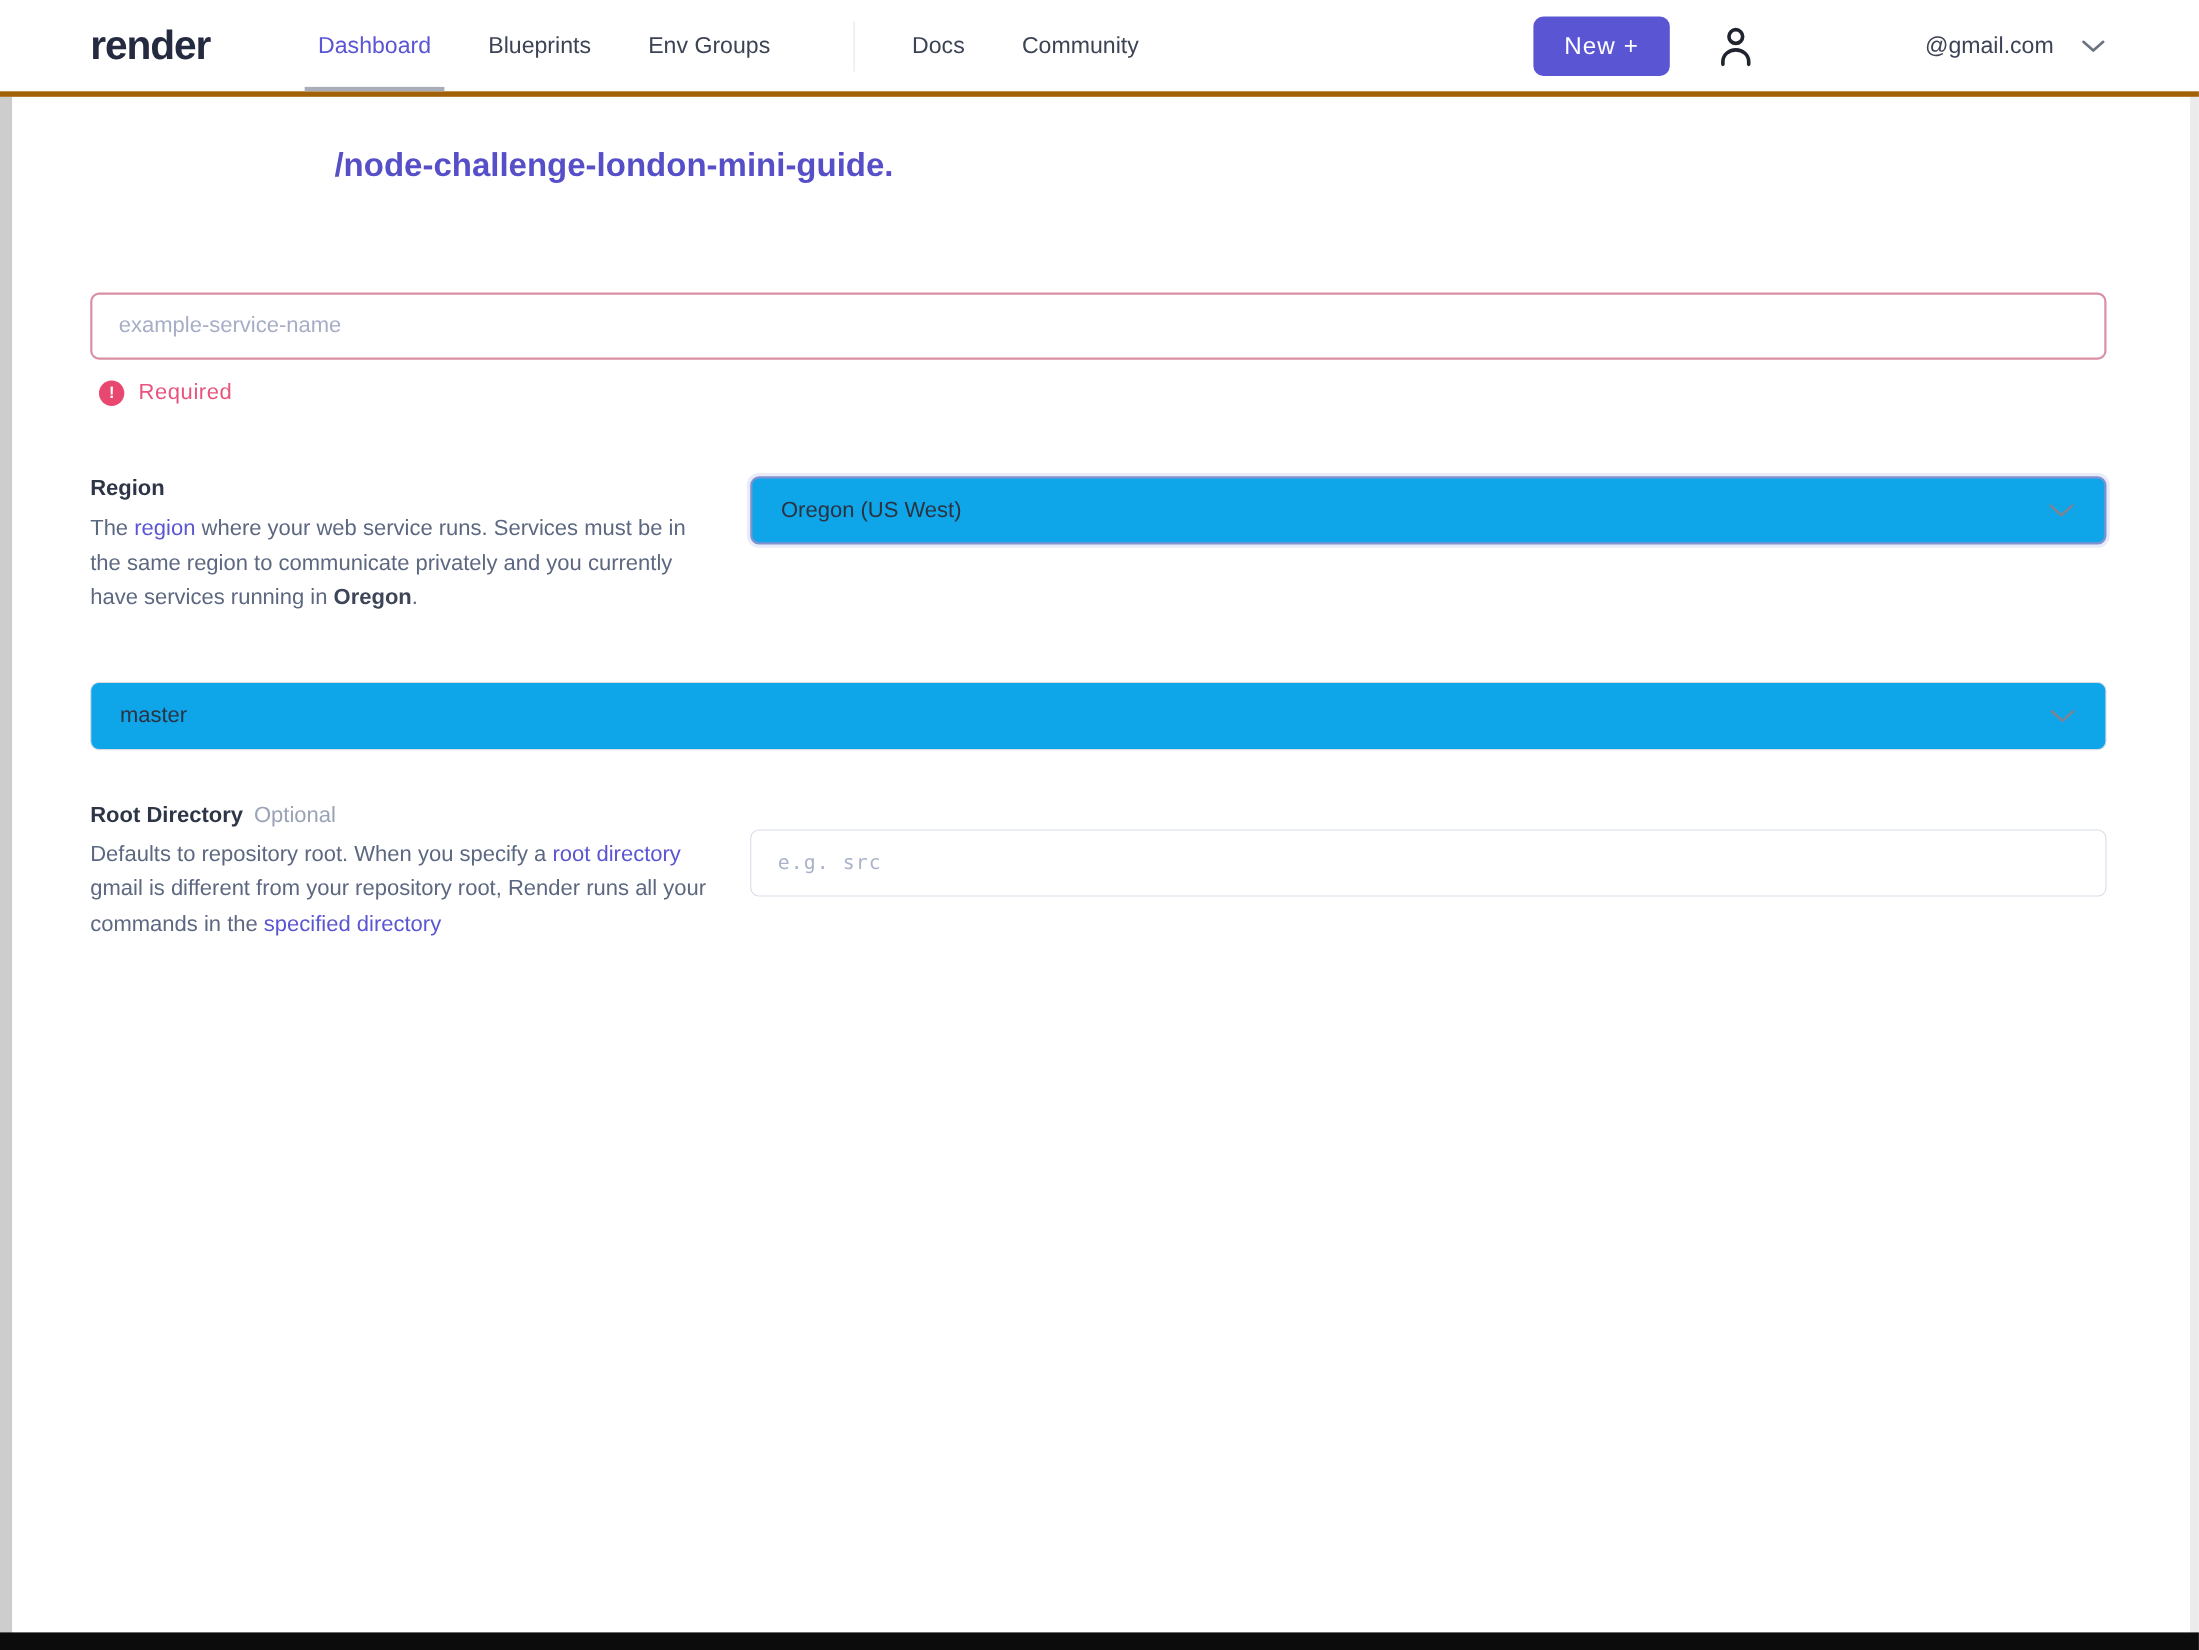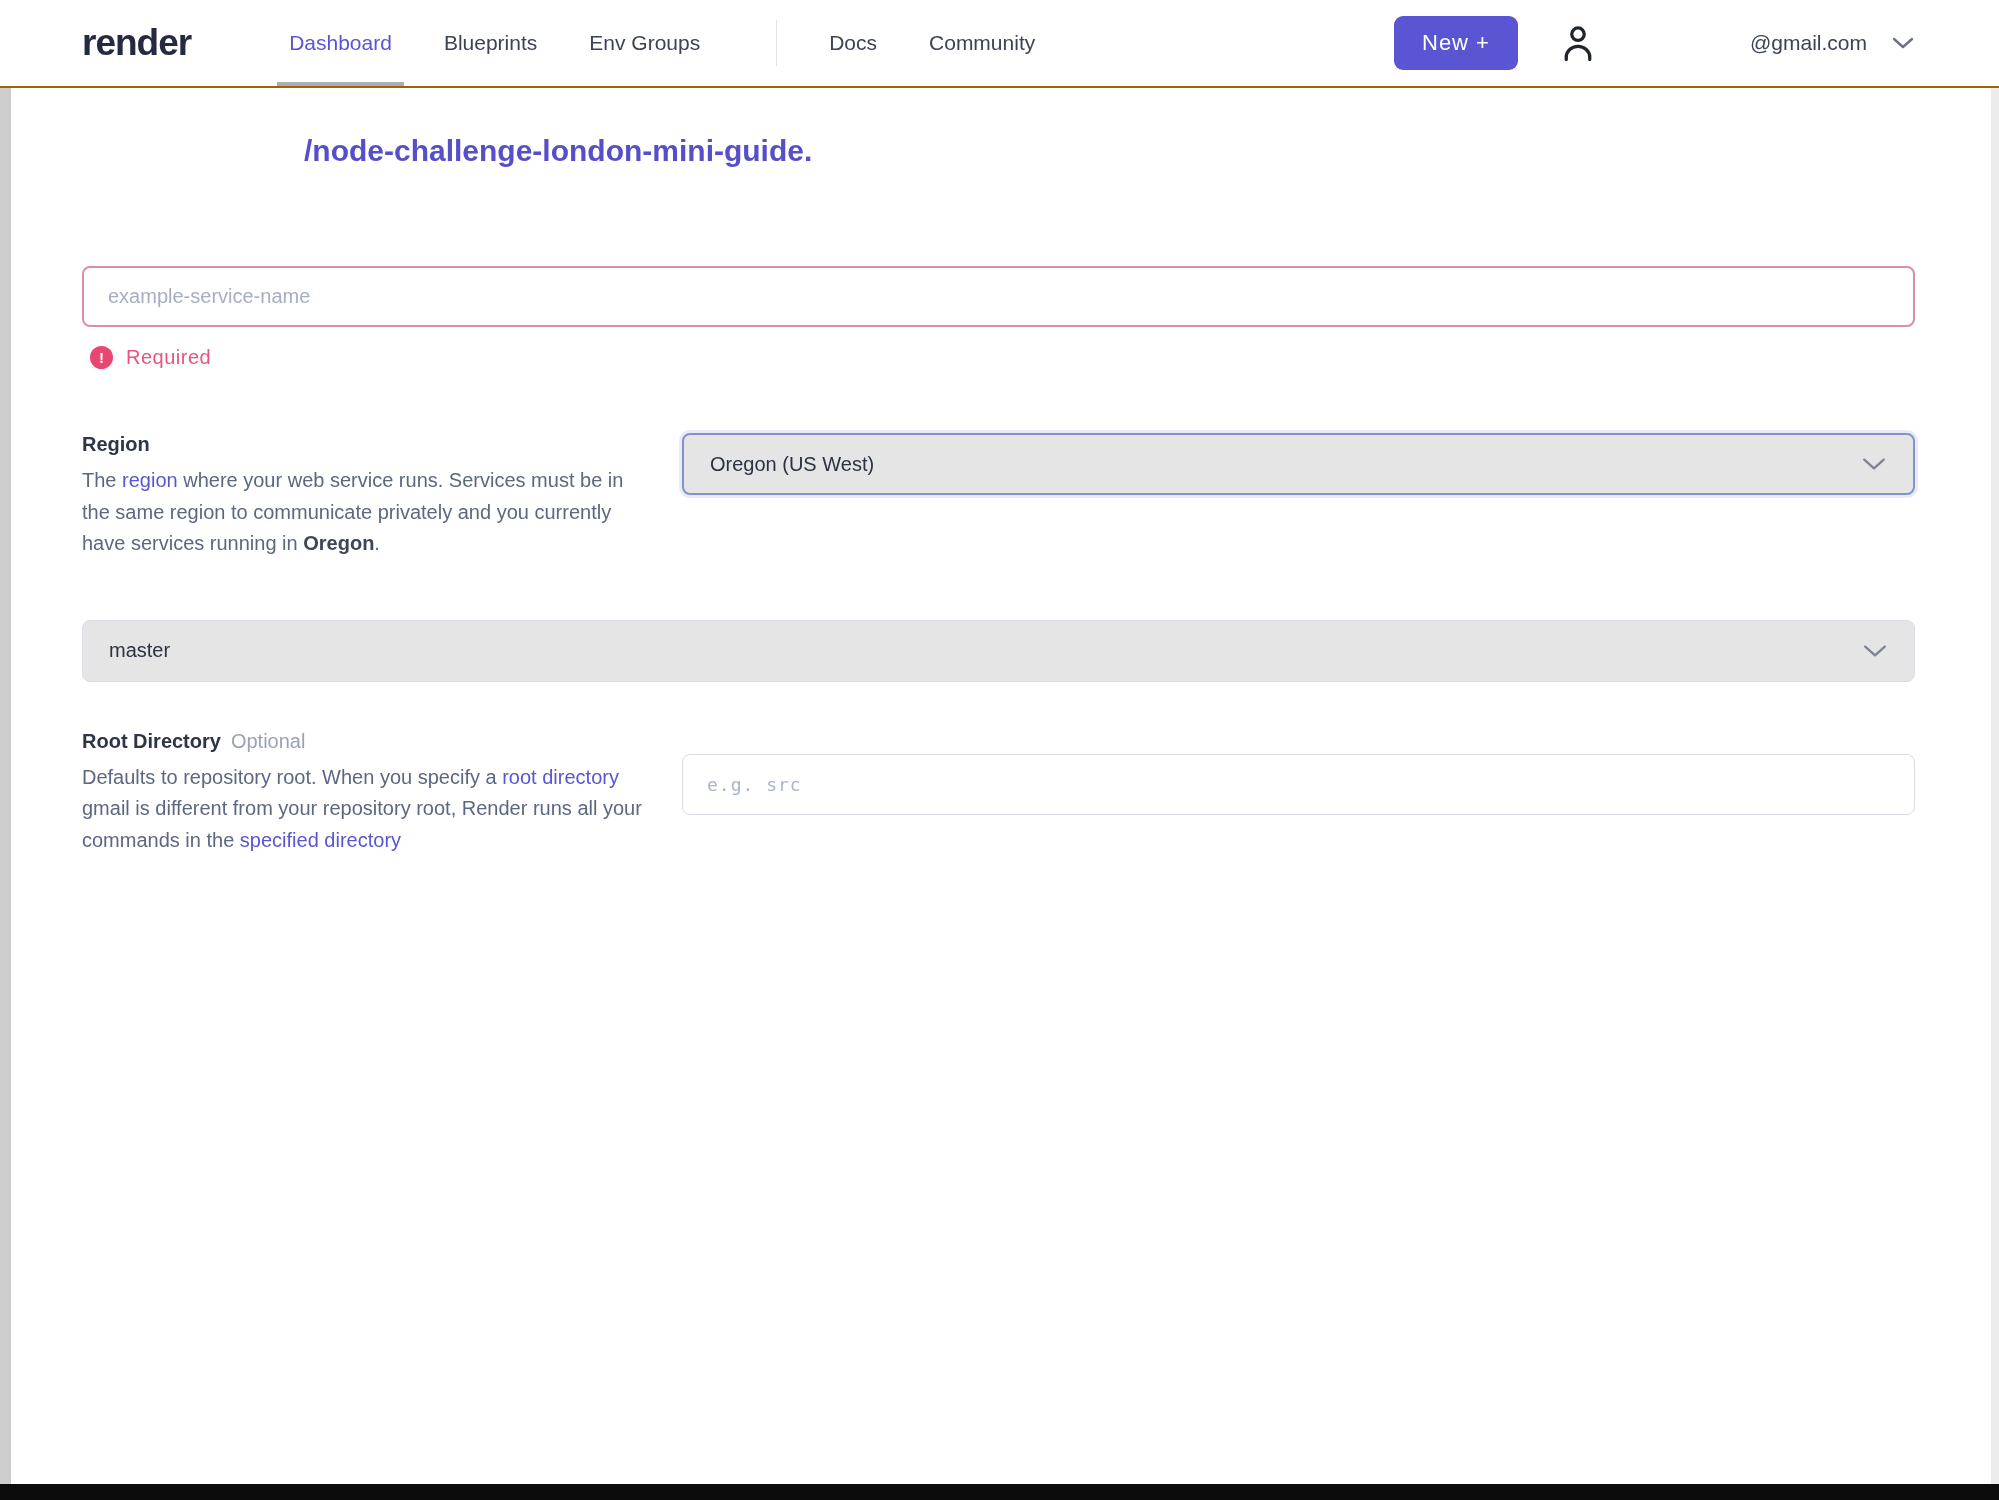--- a/index.html
+++ b/index.html
@@ -18,21 +18,21 @@
     position: absolute; right: 0; top: 70px; bottom: 0; width: 8px;
     background: #ebebeb;
   }
   
   header {
     position: relative;
     height: 88px;
     display: flex;
     align-items: center;
     padding: 0 84px 0 82px;
-    border-bottom: 2px solid #a16207;
+    border-bottom: 5px solid #a16207;
     background: #ffffff;
   }
   .logo {
     font-size: 37px;
     font-weight: bold;
     letter-spacing: -1px;
     color: #242a40;
     cursor: pointer;
   }
   nav {
@@ -176,21 +176,21 @@
     height: 62px;
     border-radius: 8px;
     border: 1px solid #d8dde6;
     display: flex;
     align-items: center;
     justify-content: space-between;
     padding: 0 26px;
     font-size: 20px;
     color: #2b3240;
     cursor: pointer;
-    background: #e5e5e5;
+    background: #0ea5e9;
   }
   .select-focused {
     border: 2px solid #8092d0;
     box-shadow: 0 0 0 3px rgba(108, 126, 208, 0.15);
   }
   .error-row {
     display: flex;
     align-items: center;
     gap: 13px;
     margin-top: 19px;

